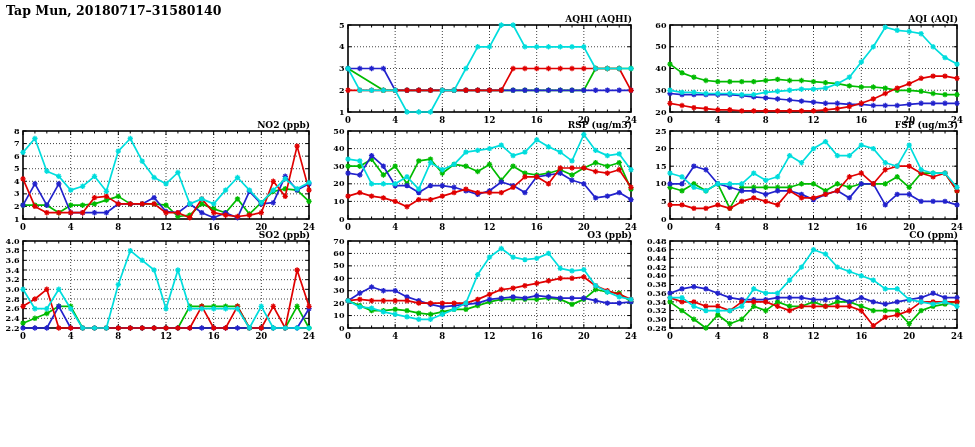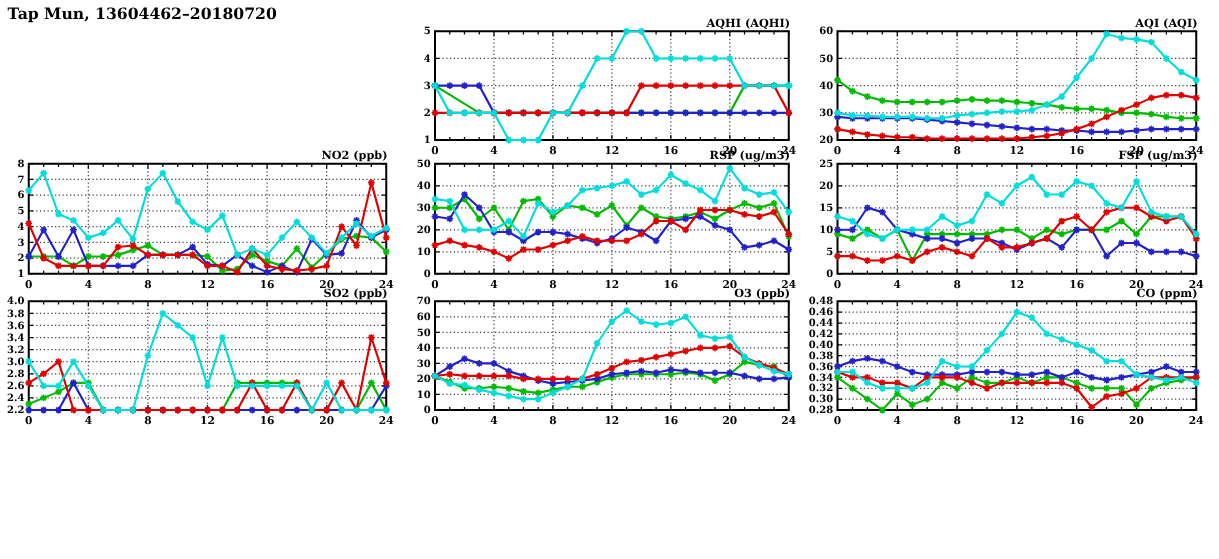--- a/index.html
+++ b/index.html
@@ -6,21 +6,21 @@
   #page{position:relative;width:975px;height:447px;background:#ffffff;overflow:hidden;
         font-family:"DejaVu Serif", serif;}
   #page-title{position:absolute;left:6px;top:3px;font-size:12.5px;font-weight:bold;color:#000;}
   .chart{position:absolute;}
   svg text{font-family:"DejaVu Serif", serif;font-weight:bold;fill:#000;}
 </style>
 </head>
 <body>
 
 <div id="page">
-  <div id="page-title">Tap Mun, 13604462–20180720</div>
+  <div id="page-title">Tap Mun, 20180717–31580140</div>
   <div id="charts">
       <div class="chart" style="left: 316px; top: 11px; width: 325px; height: 118px;"><svg width="325" height="118">
           <g stroke="#444444" stroke-width="1" stroke-dasharray="1,2">
             <line x1="32" y1="79.25" x2="315" y2="79.25"></line>
             <line x1="32" y1="57.5" x2="315" y2="57.5"></line>
             <line x1="32" y1="35.75" x2="315" y2="35.75"></line>
             <line x1="79.16666666666666" y1="14" x2="79.16666666666666" y2="101"></line>
             <line x1="126.33333333333333" y1="14" x2="126.33333333333333" y2="101"></line>
             <line x1="173.5" y1="14" x2="173.5" y2="101"></line>
             <line x1="220.66666666666666" y1="14" x2="220.66666666666666" y2="101"></line>

